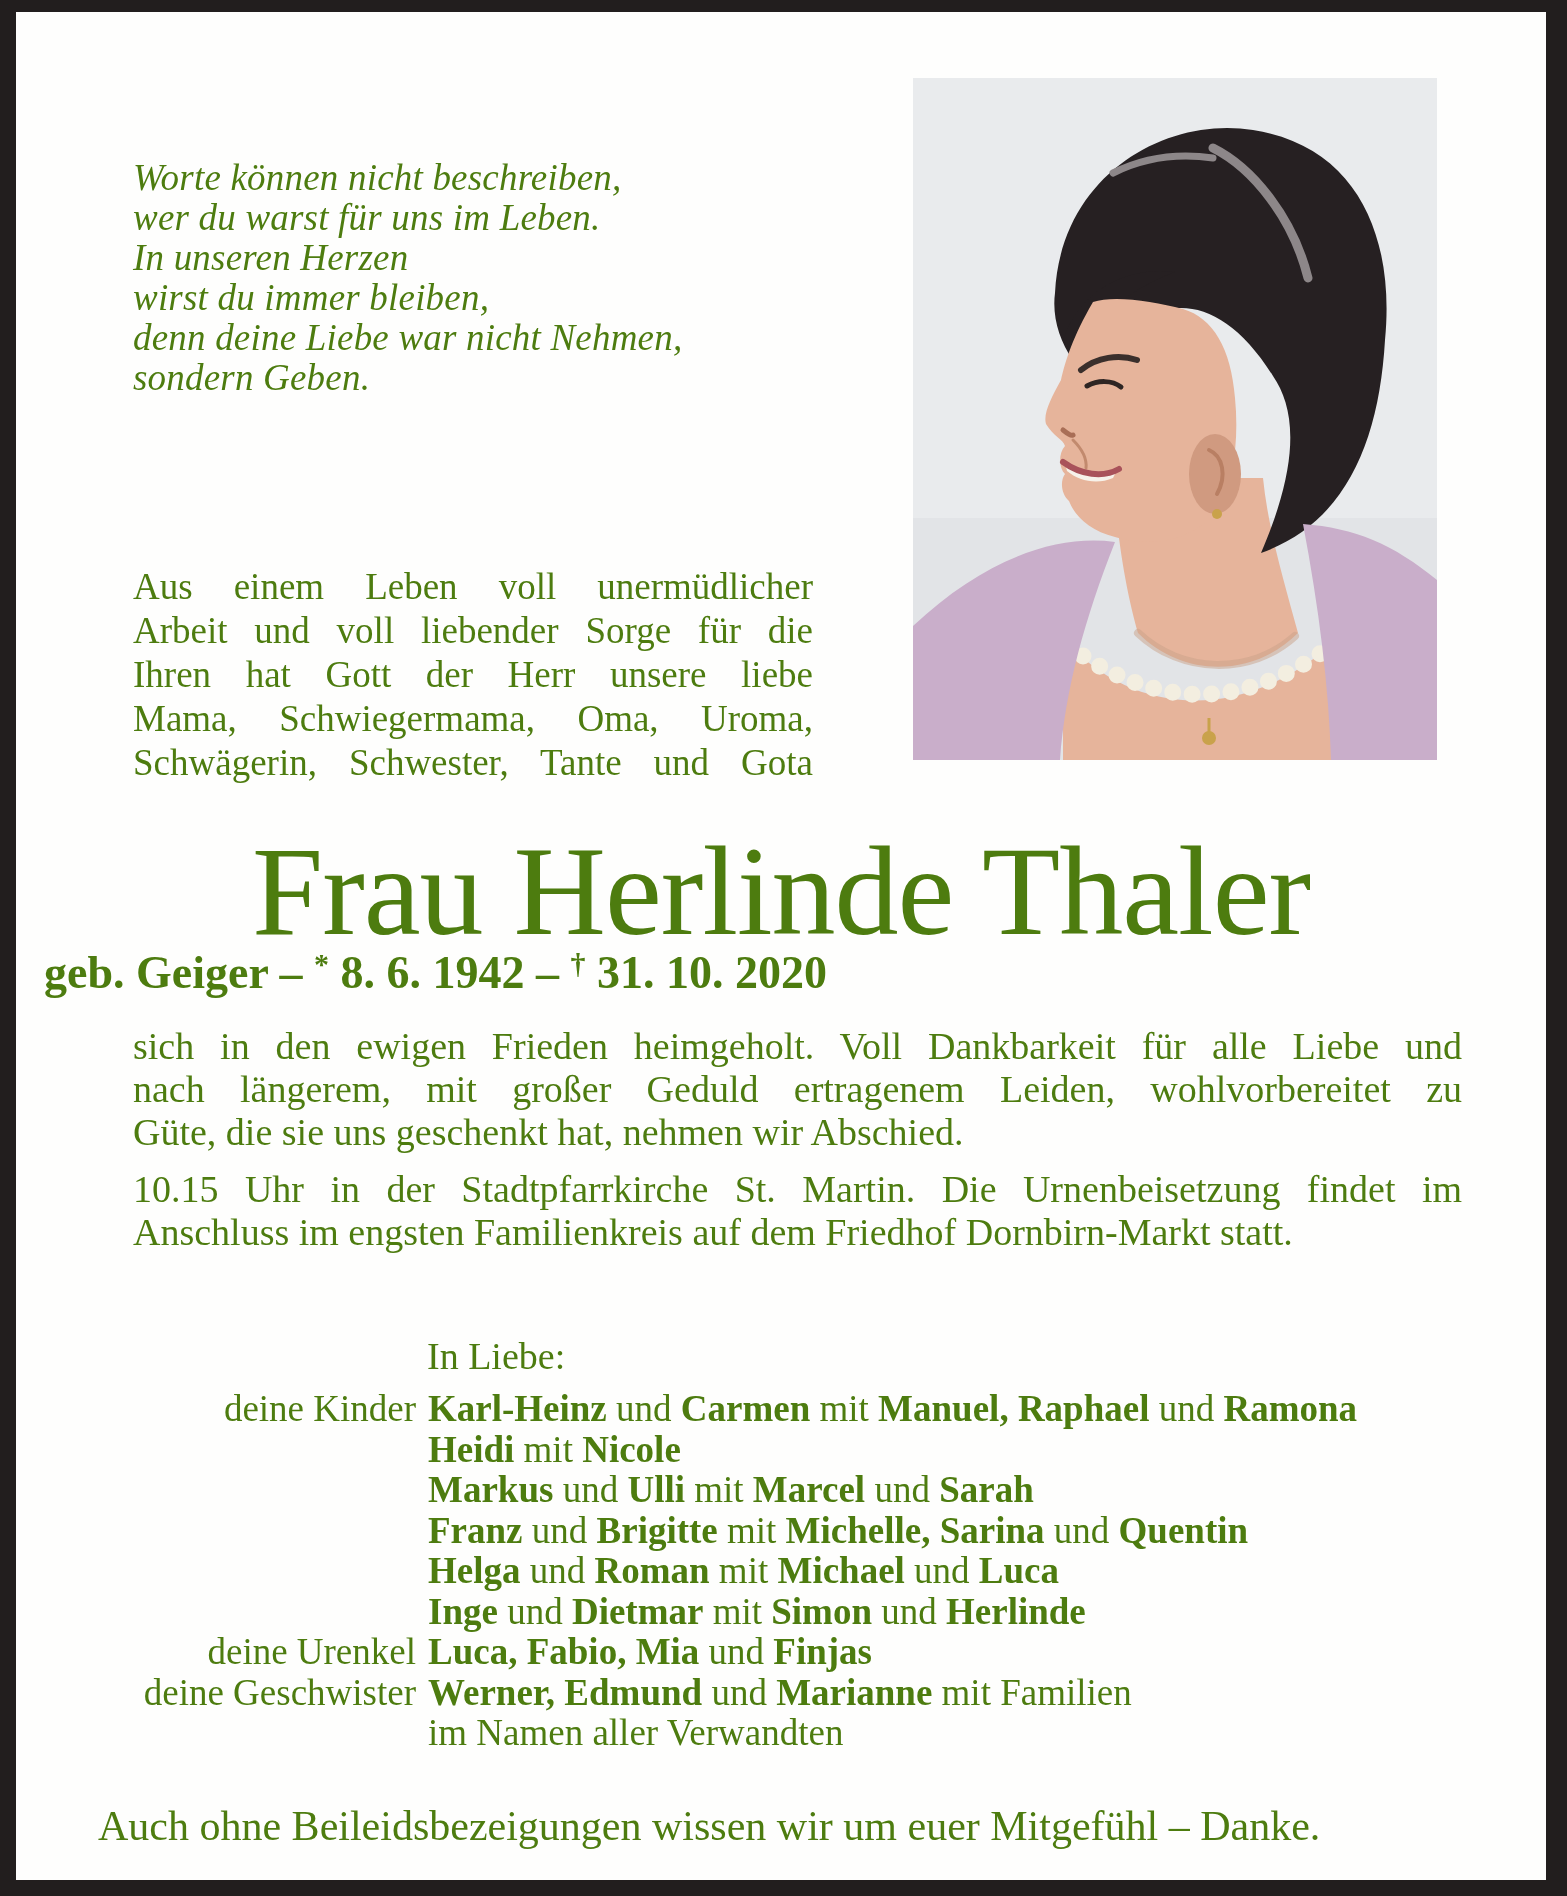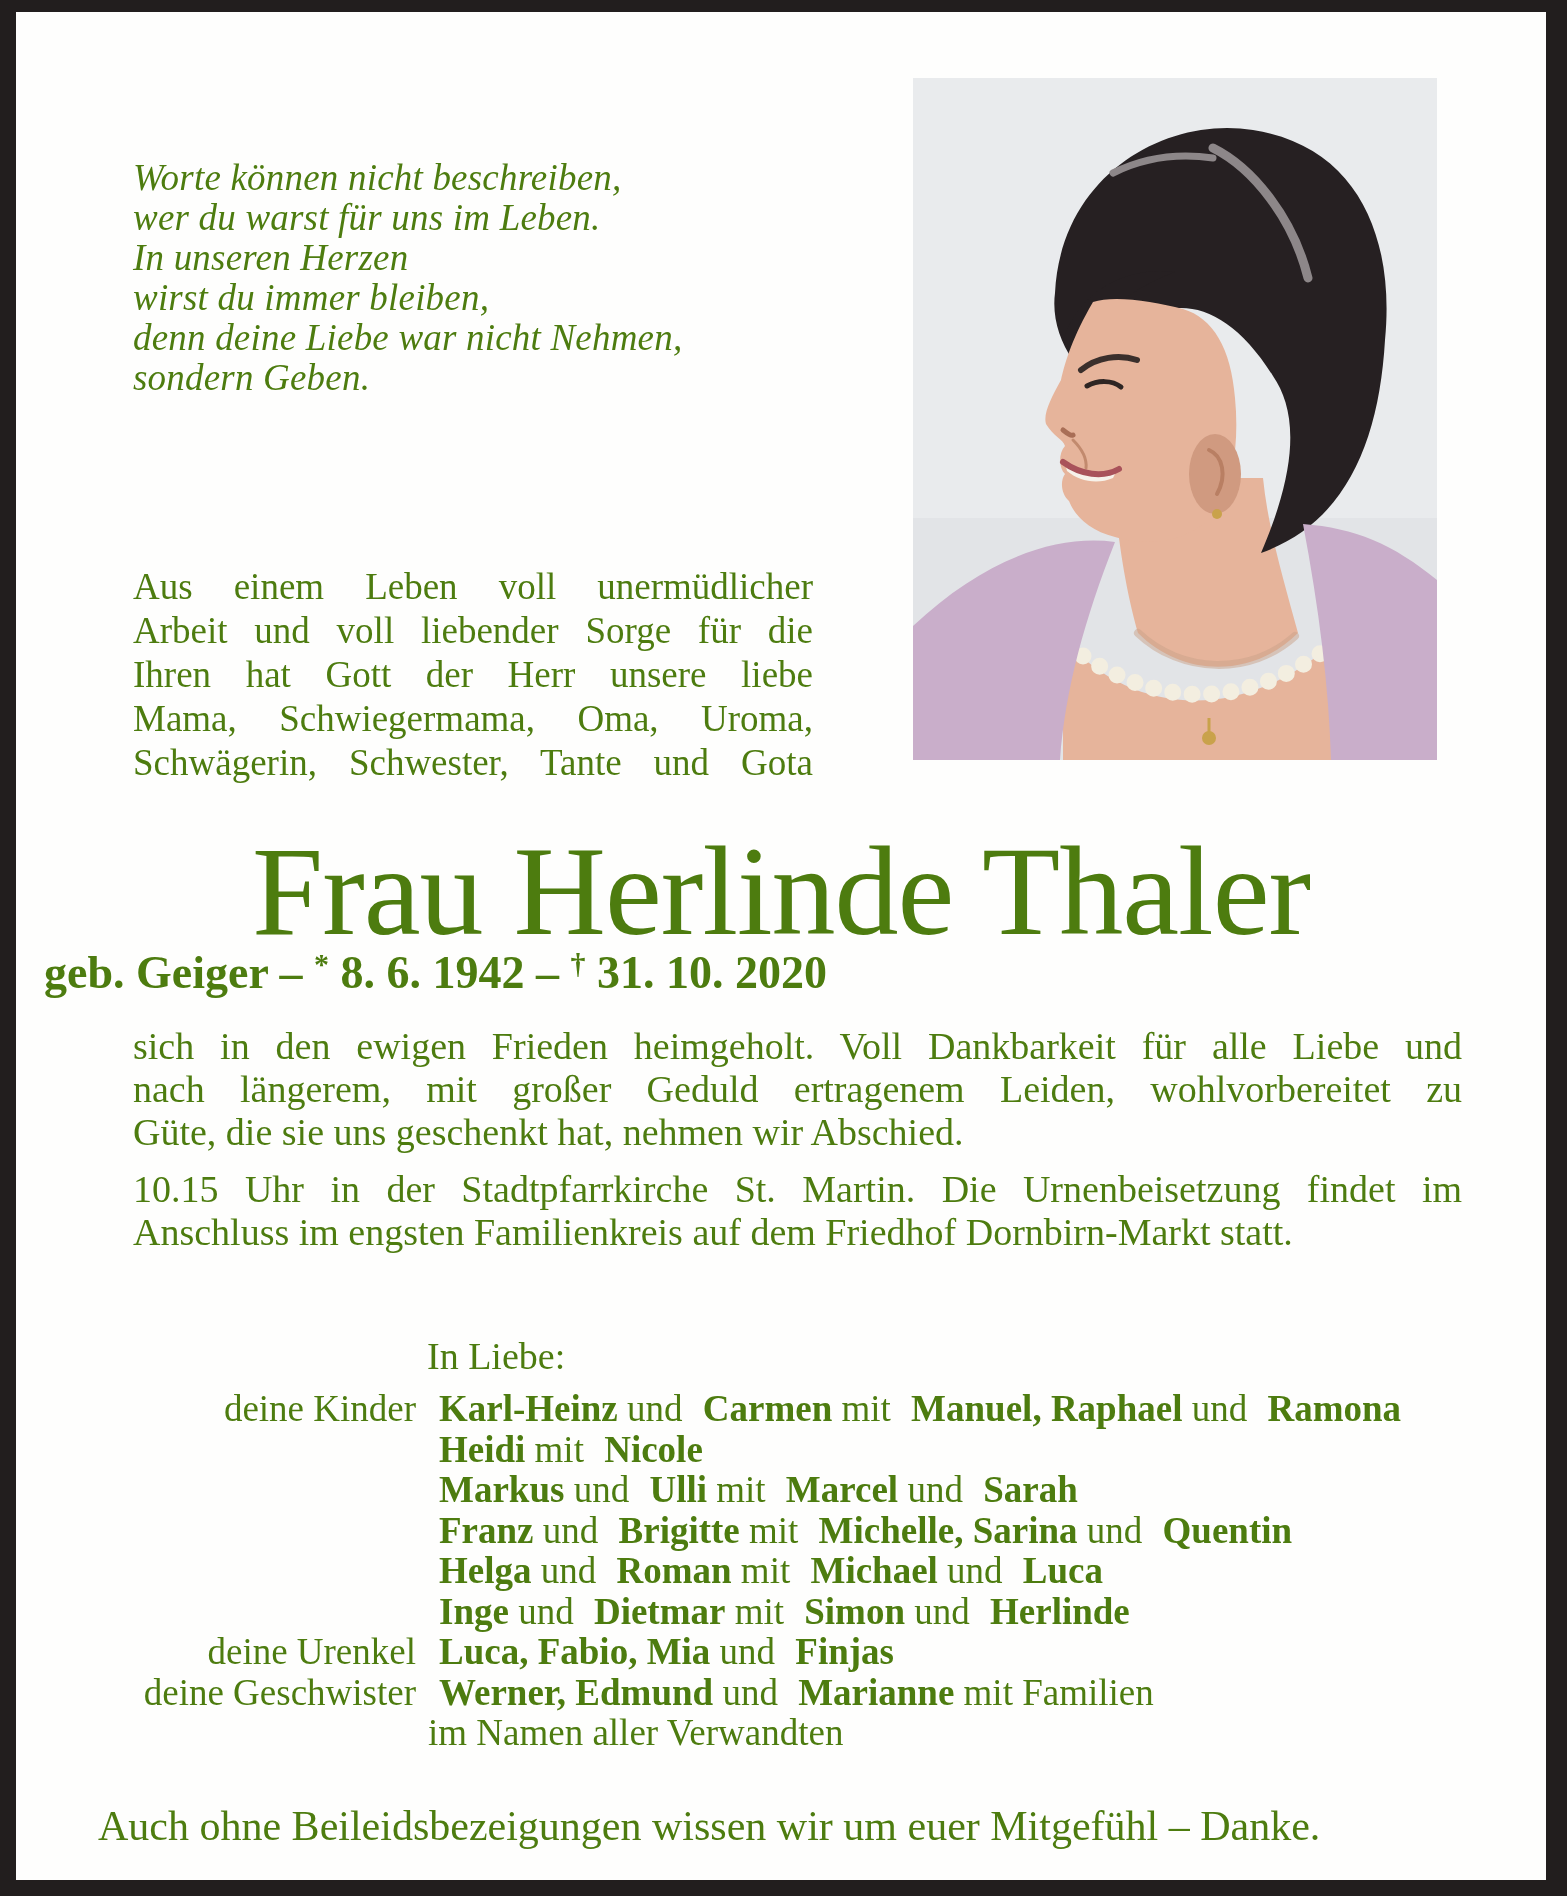--- a/index.html
+++ b/index.html
@@ -53,21 +53,21 @@
     position:absolute;left:411px;top:1322px;
     font-size:38px;line-height:44px;
   }
   .family{
     position:absolute;left:0;top:1377px;width:1500px;
     font-size:37px;line-height:40.5px;
   }
   .fam-row{display:flex;}
   .fam-label{width:400px;flex:0 0 400px;text-align:right;}
   .fam-names{padding-left:12px;}
-  .b{font-weight:bold;margin-left:11px;}
+  .b{font-weight:bold;}
   .footer{
     position:absolute;left:82px;top:1790px;width:1400px;
     font-size:42px;line-height:48px;
   }
 </style>
 </head>
 <body>
 
 <div class="frame">
   <div class="sheet">

